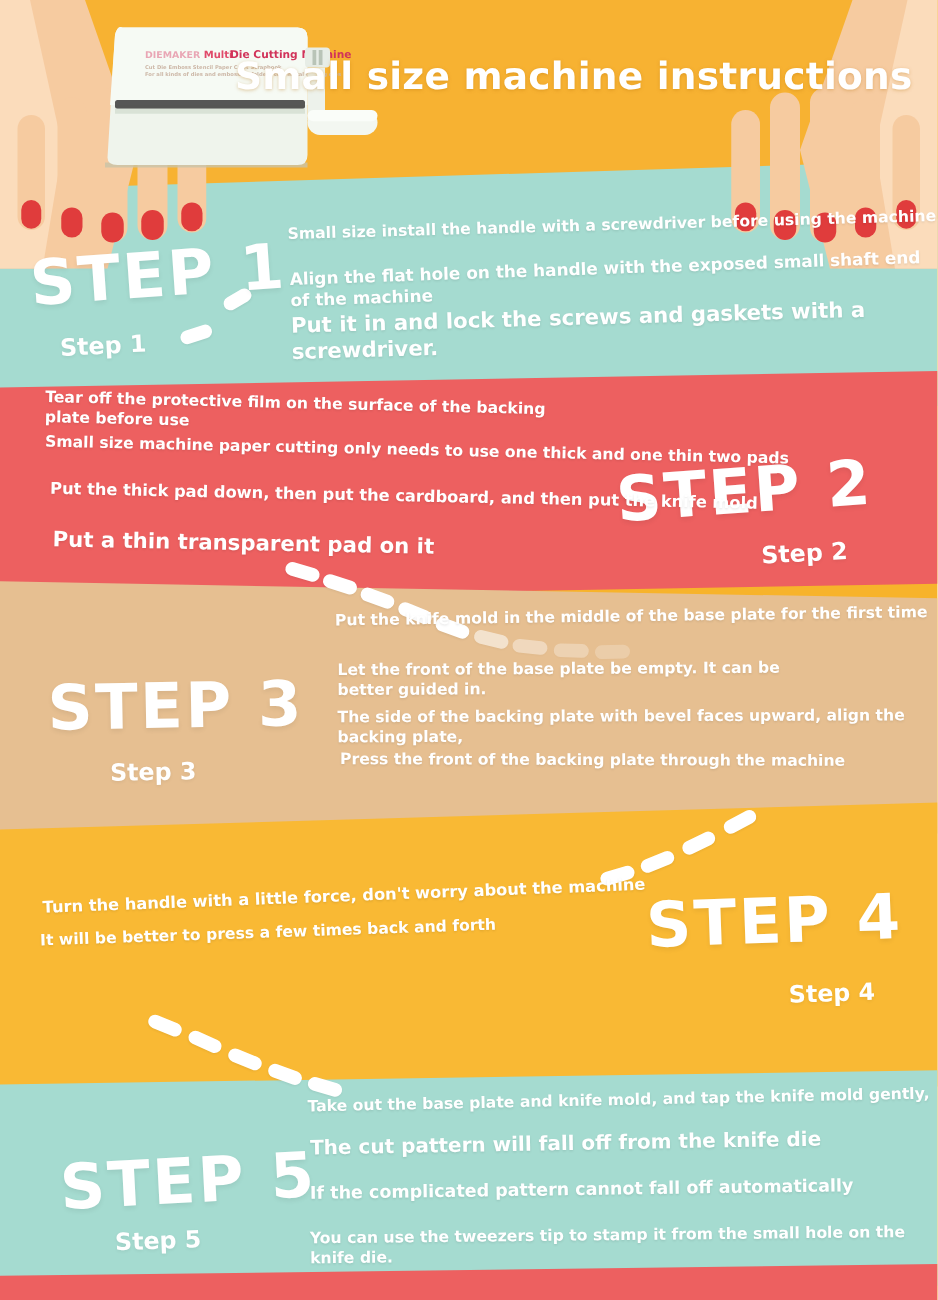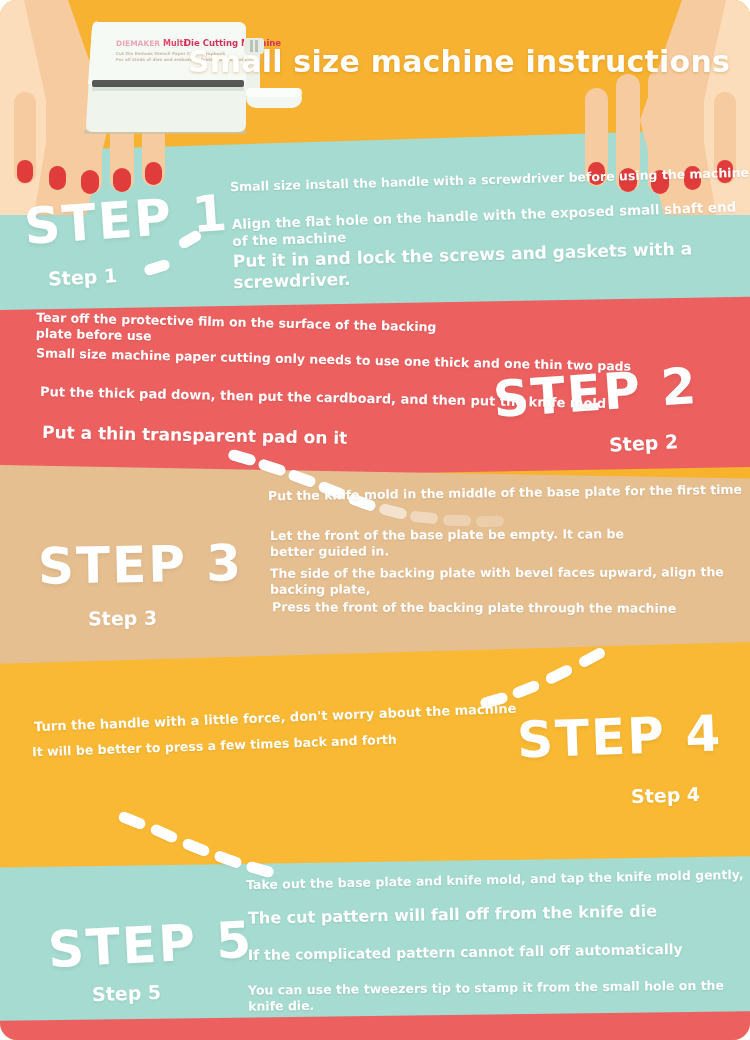--- a/index.html
+++ b/index.html
@@ -8,21 +8,20 @@
     width:750px; height:1040px;
     font-family:"Liberation Sans", sans-serif;
     overflow:hidden;
     position:relative;
   }
   #poster {
     position:relative;
     width:750px; height:1040px;
     overflow:hidden;
     background:#F7B32B;
-    border-radius:17px;
   }
 
   
   .band {
     position:absolute;
     left:-40px; width:830px;
     overflow:hidden;
   }
 
   

